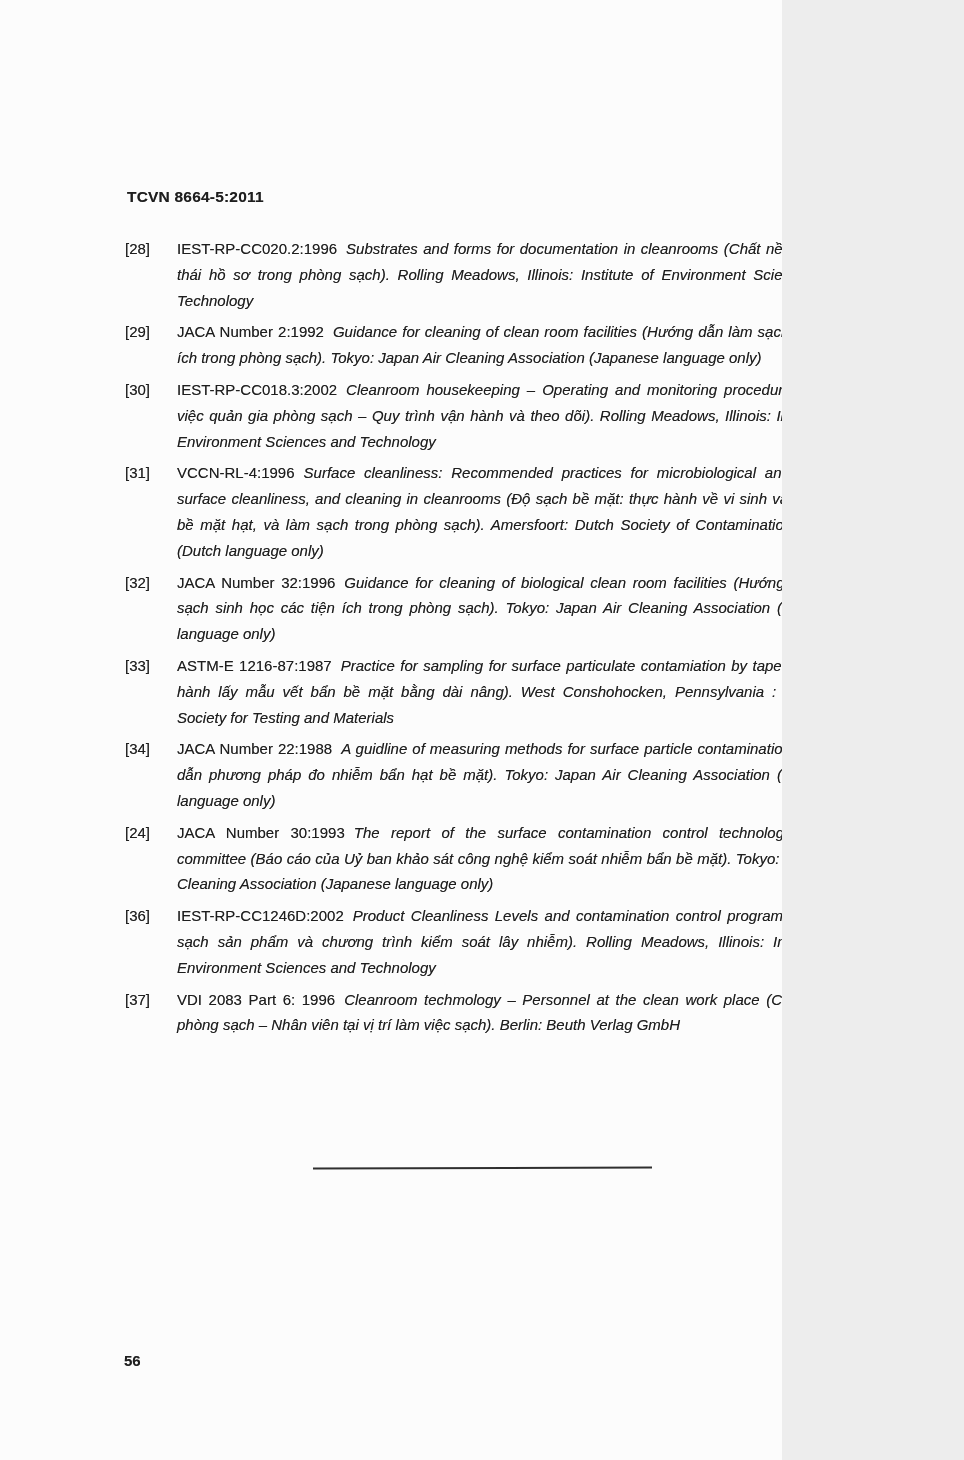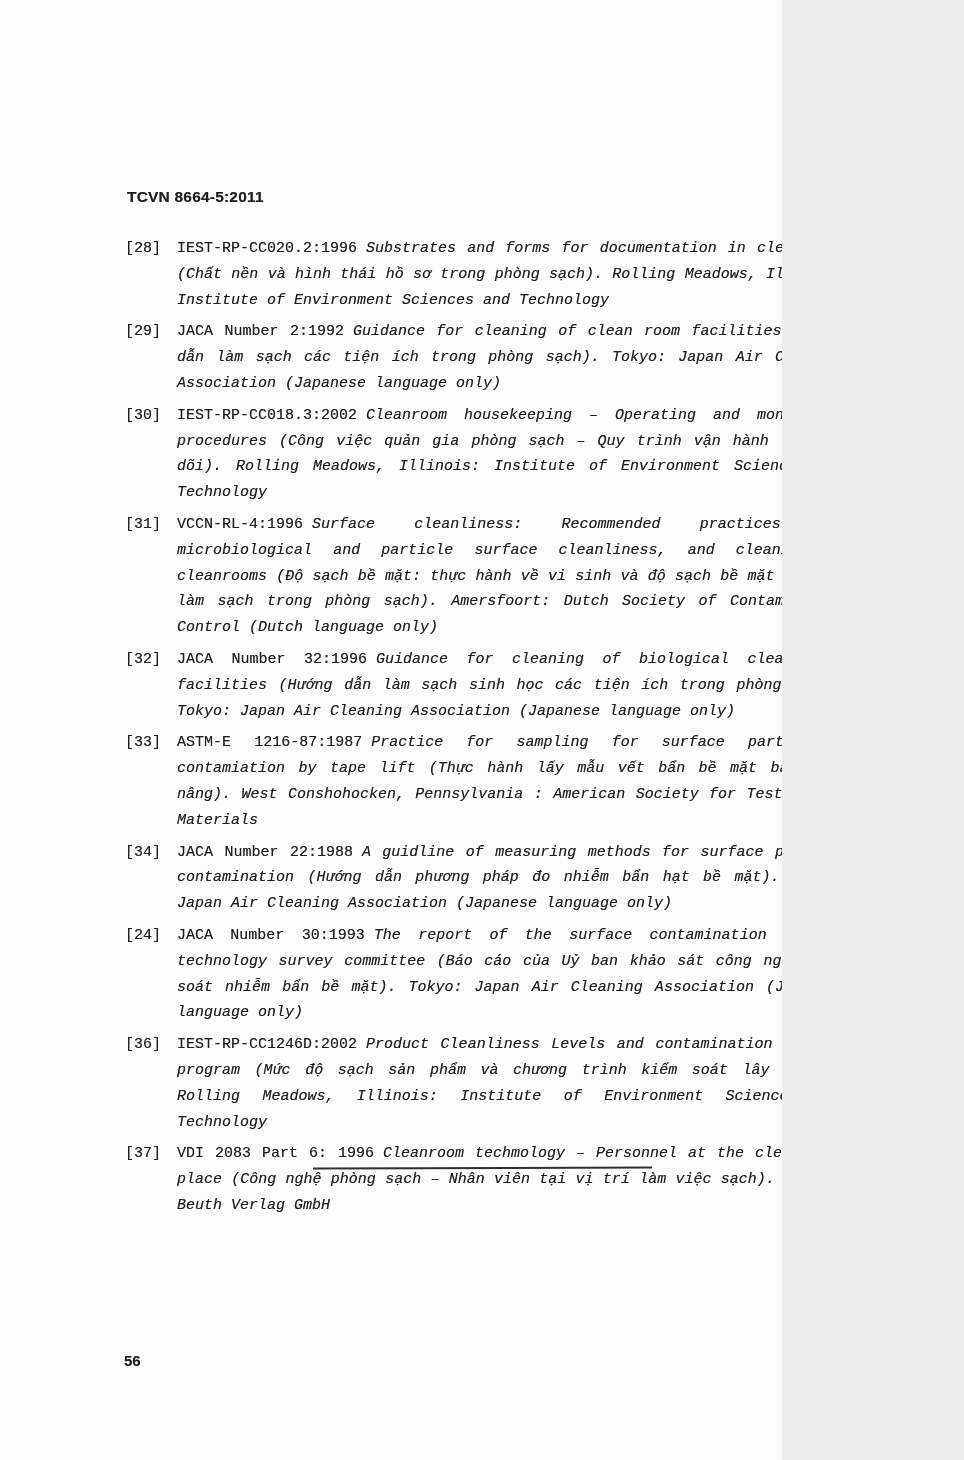--- a/index.html
+++ b/index.html
@@ -25,21 +25,20 @@
     top: 188px;
     font-size: 15.5px;
     font-weight: bold;
     letter-spacing: 0.2px;
   }
   .refs {
     position: absolute;
     left: 125px;
     top: 236px;
     width: 722px;
-    font-family: Liberation Mono, monospace;
   }
   .ref {
     display: flex;
     margin-bottom: 6px;
     font-size: 15px;
     line-height: 25.8px;
   }
   .ref-num {
     flex: 0 0 43px;
   }

